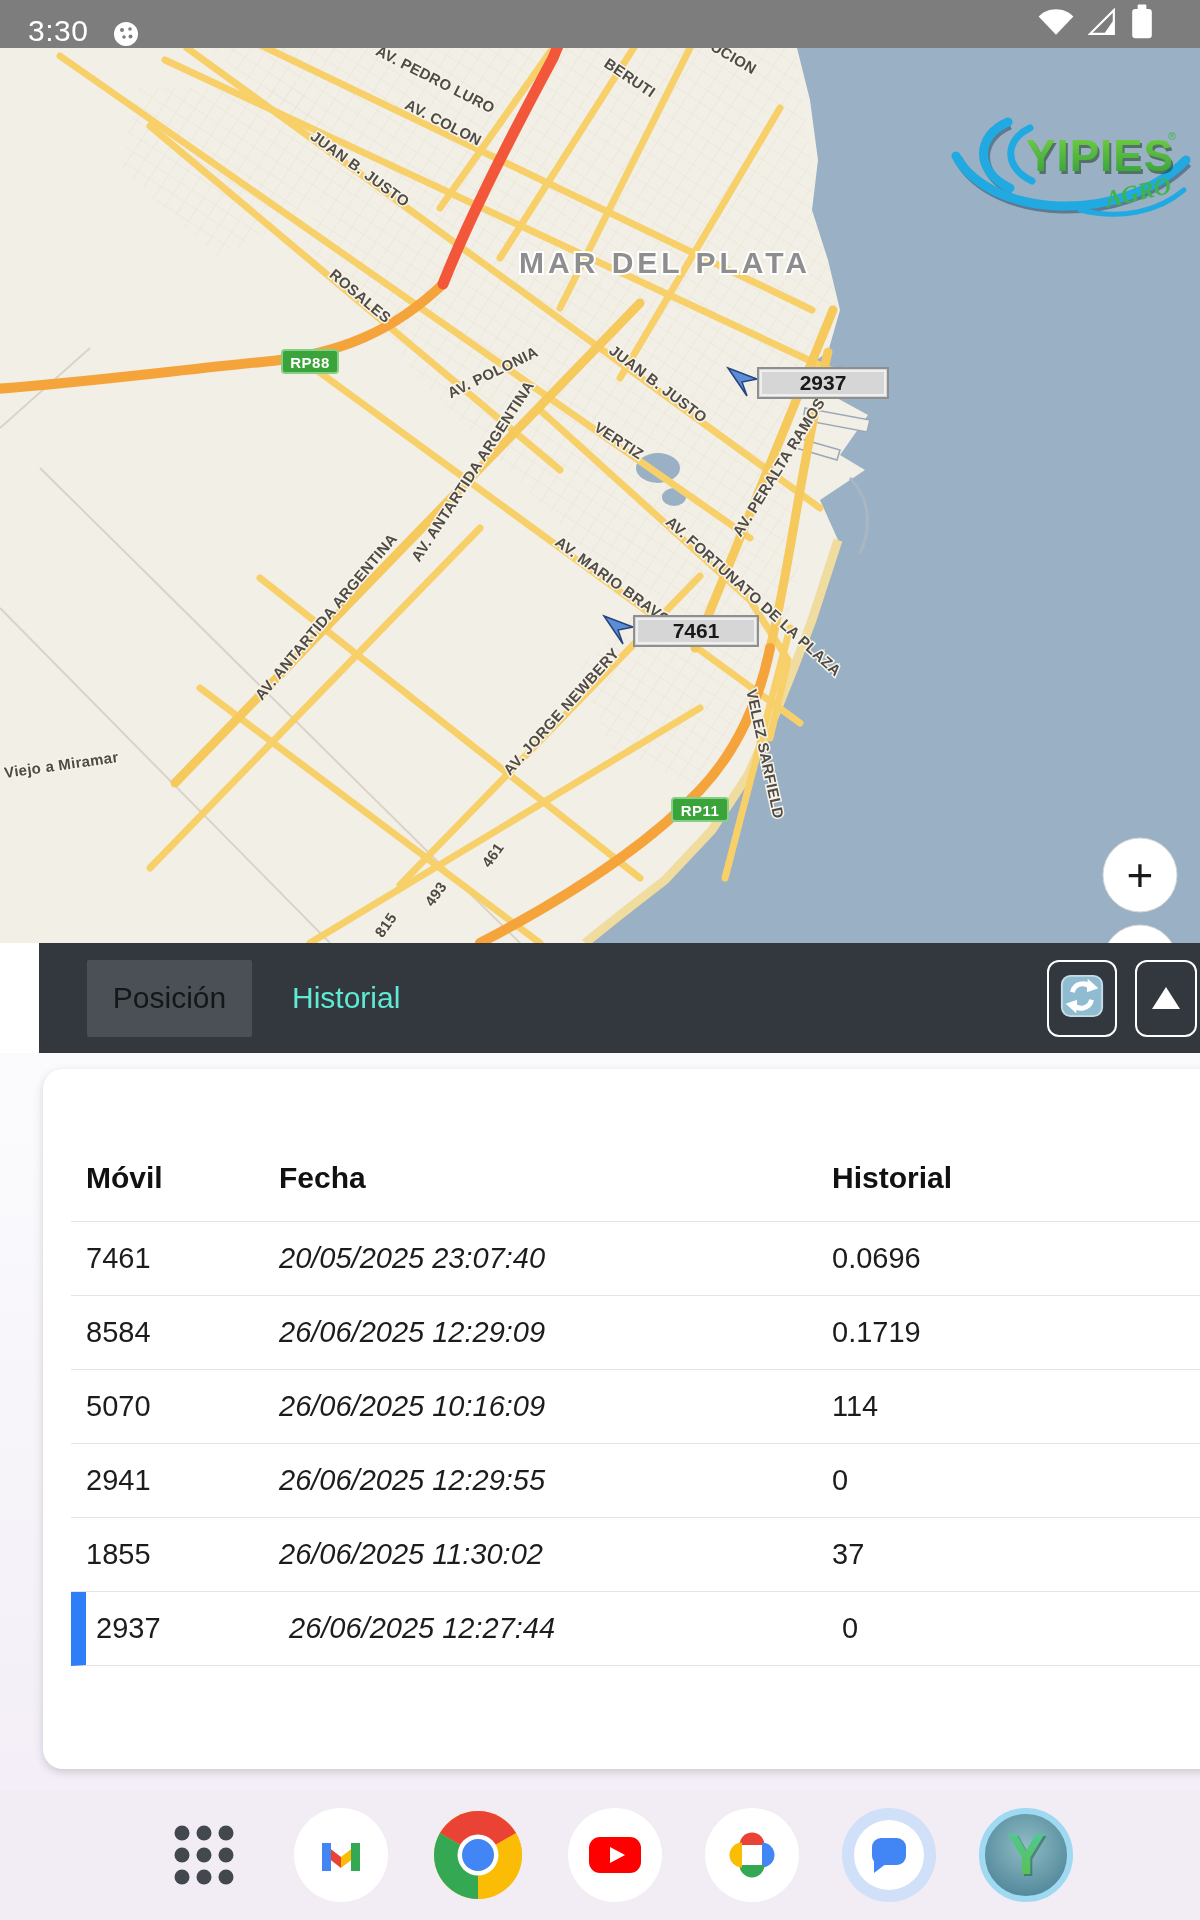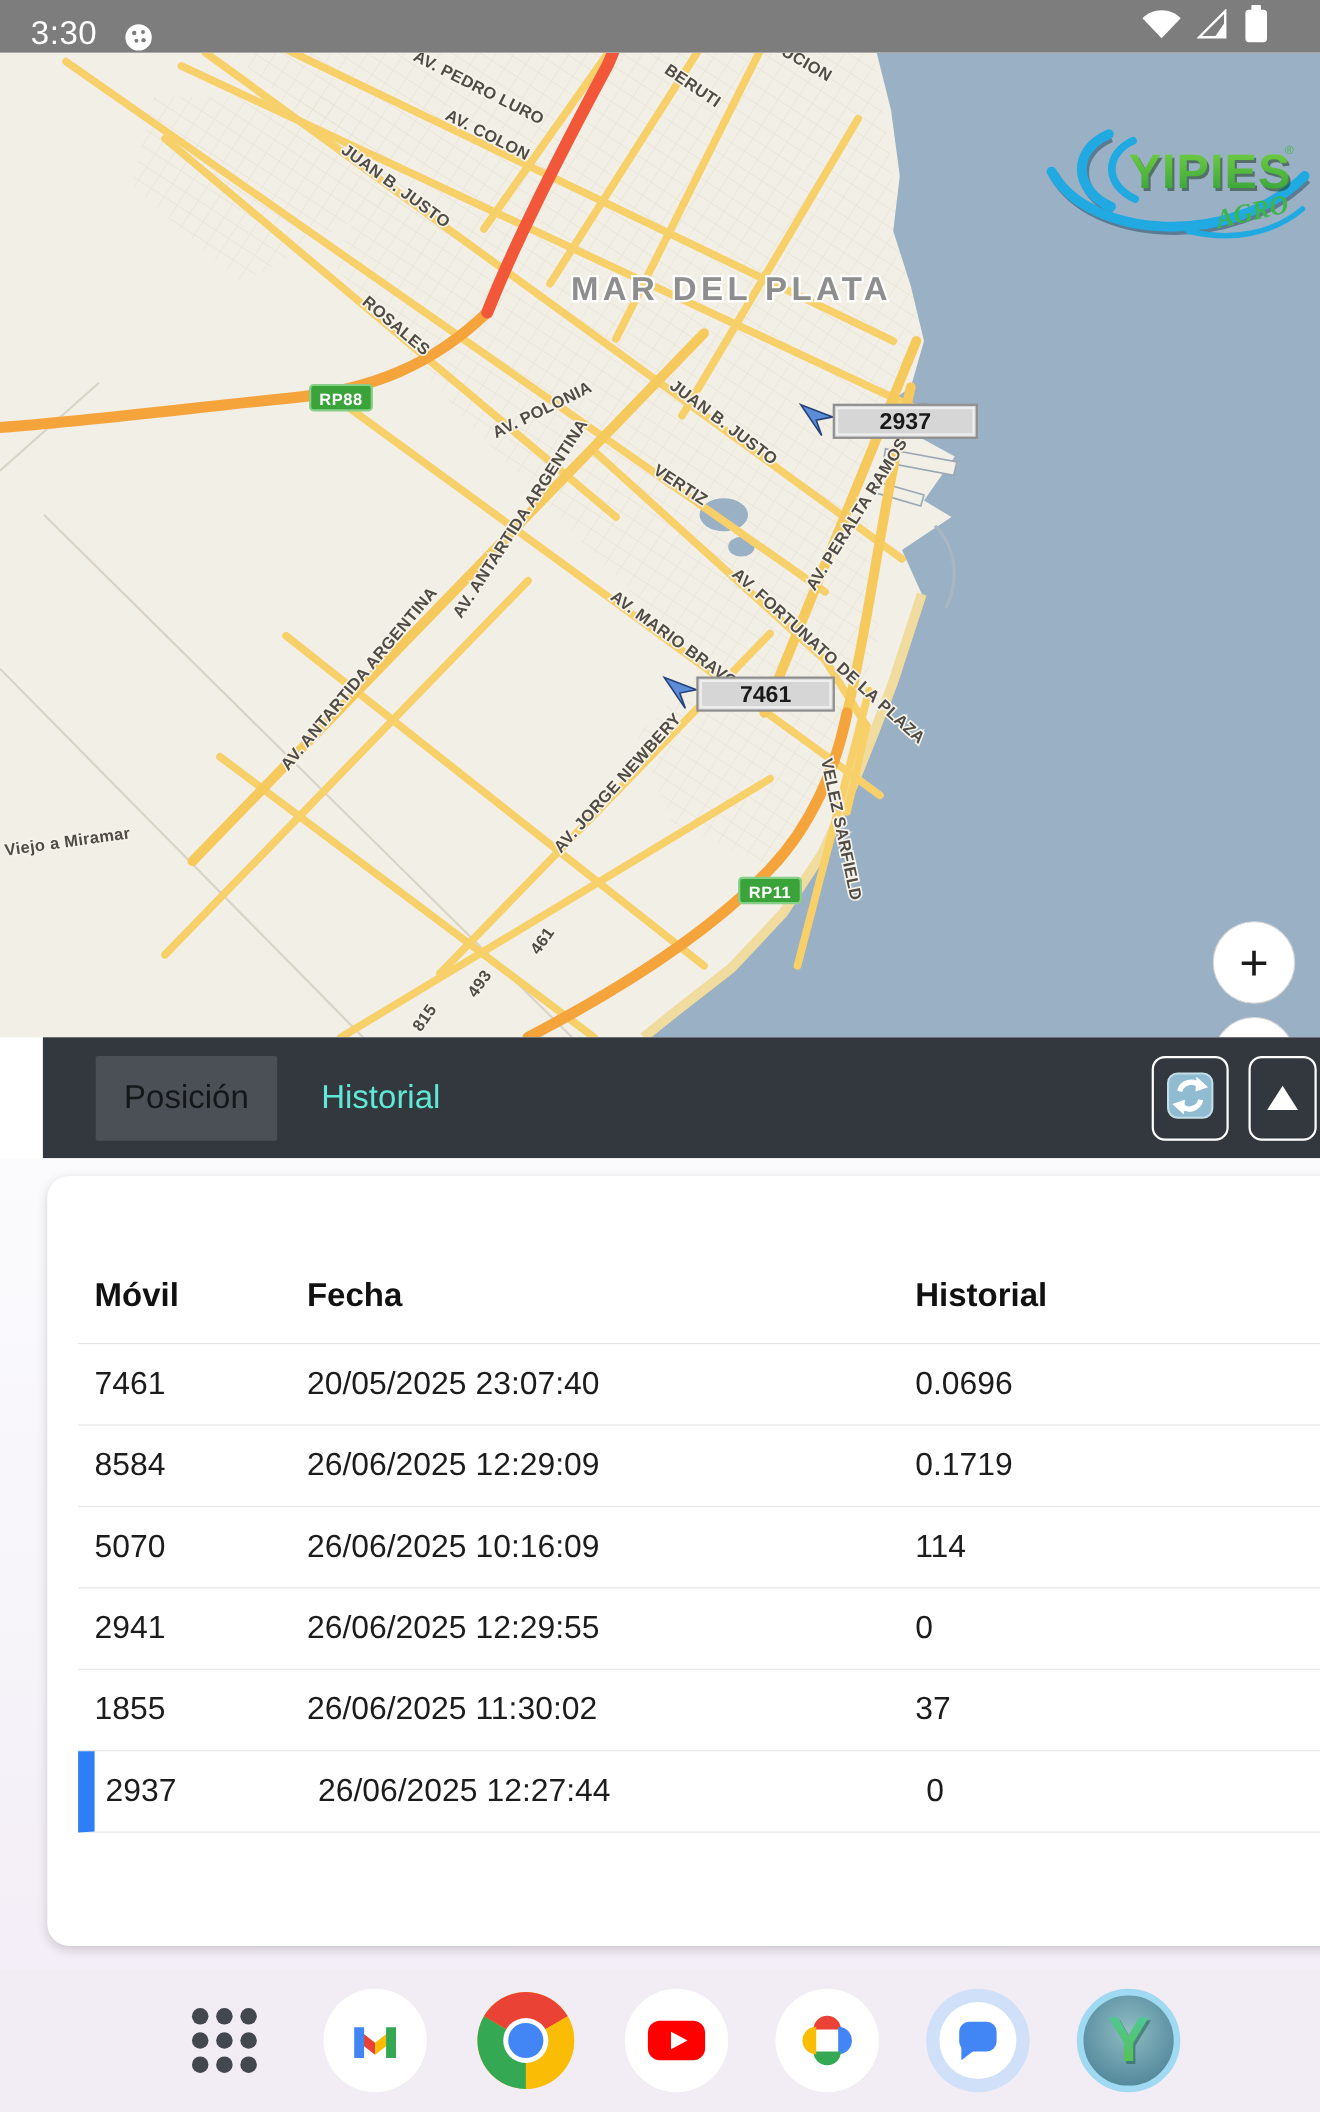--- a/index.html
+++ b/index.html
@@ -47,21 +47,21 @@
            background:linear-gradient(180deg,#fbfbfd 0%,#f3eef7 100%);}
   .card{position:absolute;left:43px;top:16px;width:1191px;height:700px;background:#fff;
         border-radius:20px;box-shadow:0 3px 10px rgba(0,0,0,.16);overflow:hidden;}
   .thead{height:153px;display:flex;align-items:flex-end;box-sizing:border-box;
          padding:0 12px 26px 0;border-bottom:1px solid #e4e4e7;margin:0 12px 0 28px;}
   .thead .hc{font-size:30px;font-weight:bold;color:#111;}
   .trow{height:74px;display:flex;align-items:center;border-bottom:1px solid #e4e4e7;
         margin:0 12px 0 28px;position:relative;box-sizing:border-box;}
   .trow .c{font-size:29px;color:#1c1c1c;}
   .c-movil{position:absolute;left:15px;}
-  .c-fecha{position:absolute;left:208px;}
+  .c-fecha{position:absolute;left:208px;font-style:italic;}
   .c-vel{position:absolute;left:761px;}
   .trow.sel{border-left:15px solid #2d7ef7;}
   .trow.sel .c-movil{left:10px;}
   .trow.sel .c-fecha{left:203px;}
   .trow.sel .c-vel{left:756px;}
 
   
   .dock{position:absolute;top:1790px;left:0;width:1200px;height:130px;background:#f2ecf5;
         display:flex;align-items:center;gap:41px;padding-left:156px;box-sizing:border-box;}
   .dock-item{width:96px;height:96px;flex:0 0 auto;}

